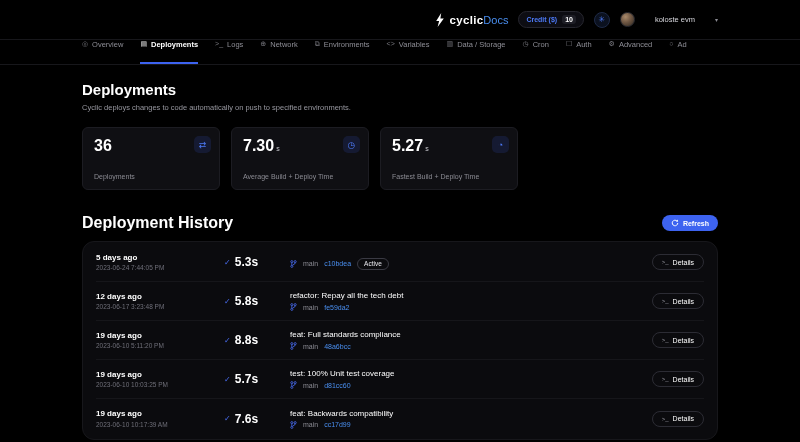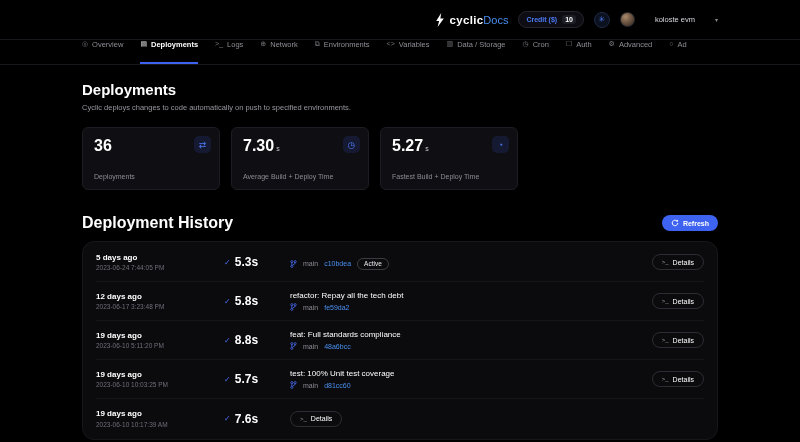--- a/index.html
+++ b/index.html
@@ -330,20 +330,36 @@
 
     <div class="history-row">
       <div class="col-time">
         <div class="row-age">19 days ago</div>
         <div class="row-ts">2023-06-10 10:17:39 AM</div>
       </div>
       <div class="col-duration">
         <span class="check-icon">✓</span>
         <span class="row-duration">7.6s</span>
       </div>
+      <div class="col-commit">
+        <div class="row-message">feat: Backwards compatibility</div>
+        <div class="commit-meta">
+          <span class="branch-icon">
+            <svg width="7" height="8" viewBox="0 0 10 12">
+              <circle cx="2.5" cy="2.5" r="1.6" fill="none" stroke="#4a6ff5" stroke-width="1.2"></circle>
+              <circle cx="7.5" cy="2.5" r="1.6" fill="none" stroke="#4a6ff5" stroke-width="1.2"></circle>
+              <circle cx="2.5" cy="9.5" r="1.6" fill="none" stroke="#4a6ff5" stroke-width="1.2"></circle>
+              <path d="M2.5 4.1 V7.9 M7.5 4.1 q0 2.4 -3.4 3.2" fill="none" stroke="#4a6ff5" stroke-width="1.2"></path>
+            </svg>
+          </span>
+          <span class="branch-name">main</span>
+          <span class="commit-hash">cc17d99</span>
+
+        </div>
+      </div>
       <button class="details-btn">
         <span class="term-glyph">&gt;_</span>
         <span class="details-label">Details</span>
       </button>
     </div>
   </section>
 
 </main>
 
 </body></html>

